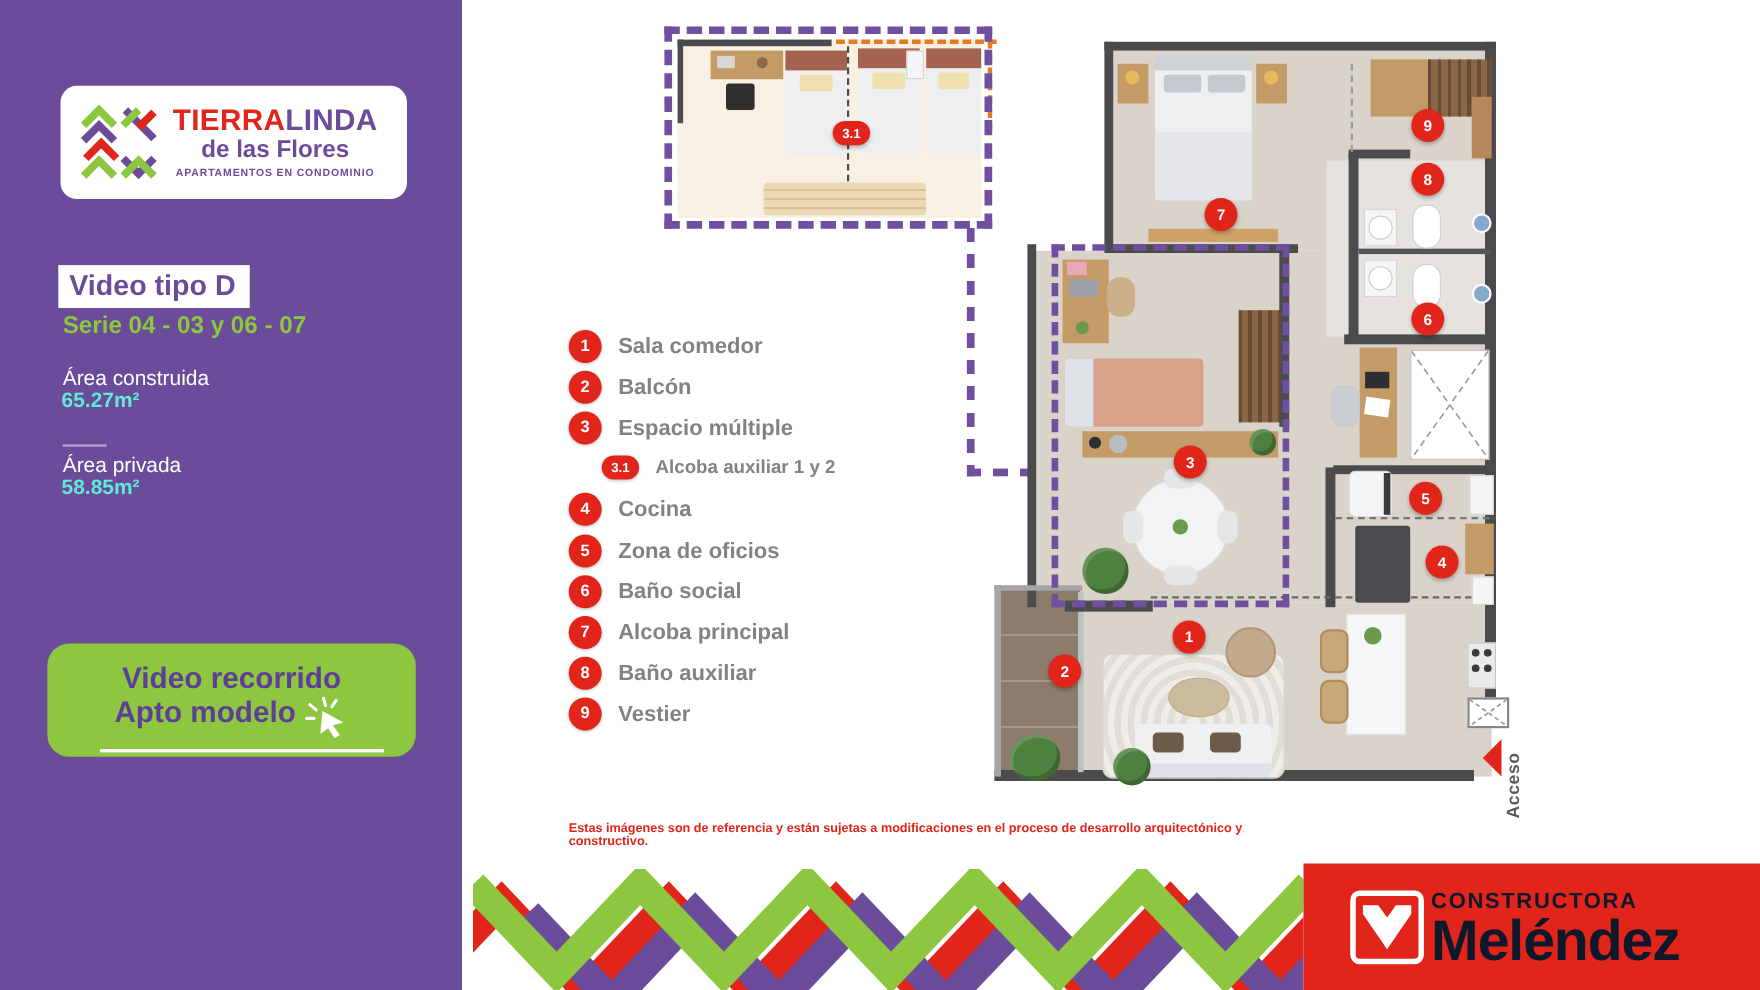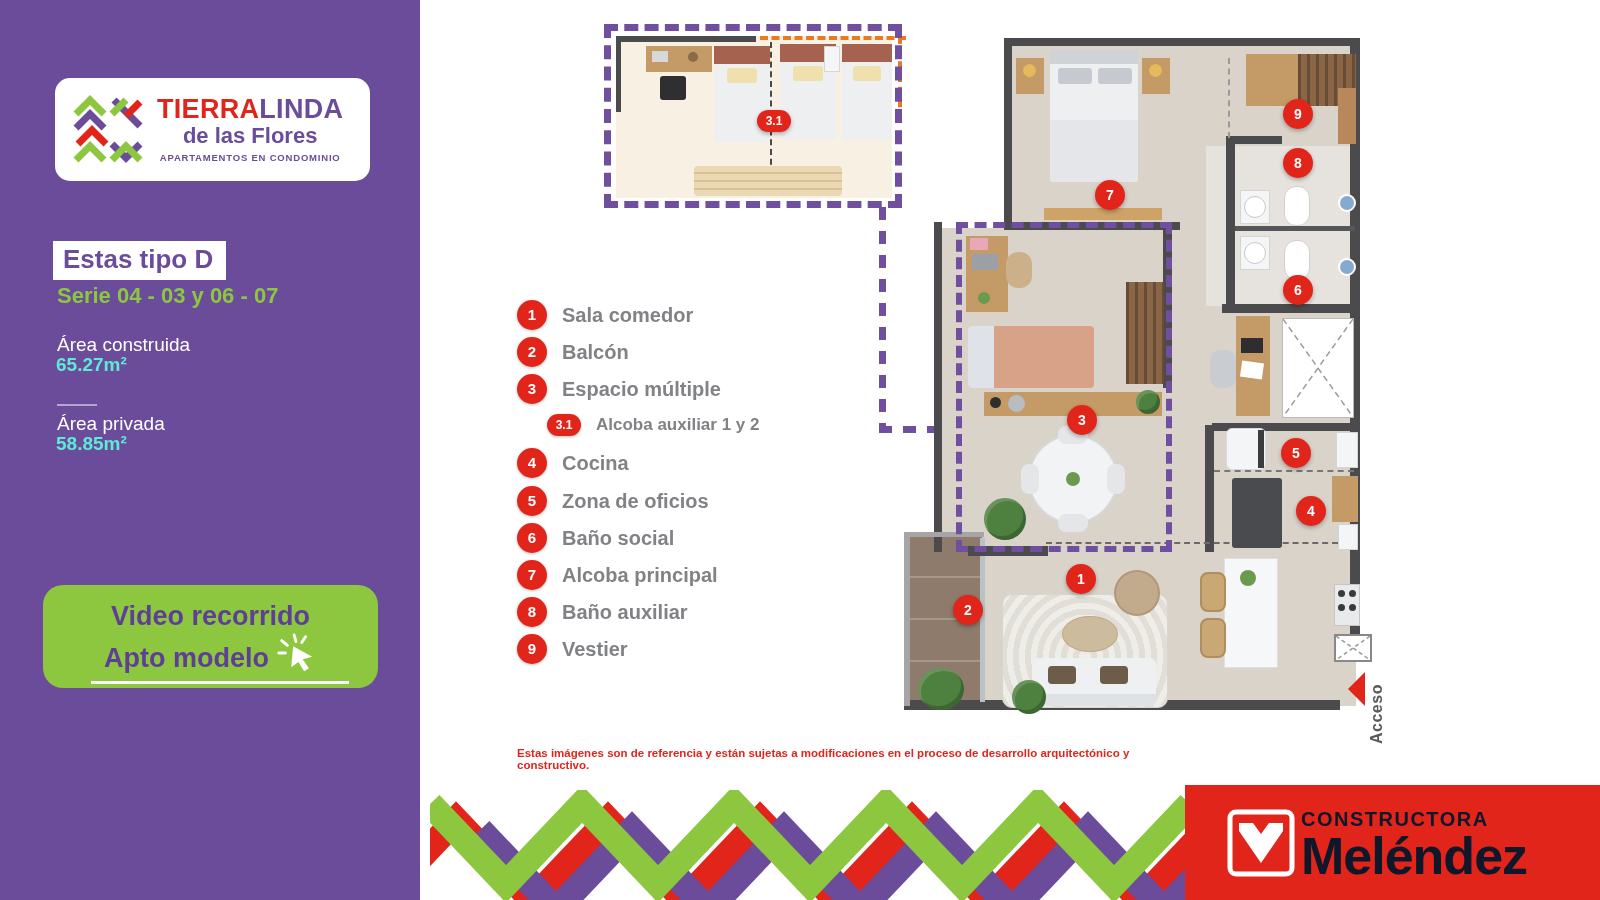--- a/index.html
+++ b/index.html
@@ -17,21 +17,21 @@
   .brand-tag{color:#6b4c9a;font-size:9.5px;font-weight:700;letter-spacing:.8px;margin-top:6px;}
   .apto-title{left:53px;top:241px;background:#fff;color:#6b4c9a;font-size:26px;font-weight:800;
               padding:3px 13px 5px 10px;}
   .serie{left:57px;top:283px;color:#8dc63f;font-size:22px;font-weight:700;}
   .area-label{color:#fff;font-size:19px;font-weight:400;}
   .area-value{color:#5eead4;font-size:19px;font-weight:800;}
   .sdivider{left:57px;top:404px;width:40px;height:2px;background:rgba(255,255,255,.5);}
   .video-btn{left:43px;top:585px;width:335px;height:103px;background:#8dc63f;border:none;
              border-radius:20px;cursor:pointer;color:#5f3f96;font-family:inherit;
              font-size:27px;font-weight:800;padding:12px 10px 0 10px;box-sizing:border-box;text-align:center;}
-  .btn-row{display:flex;align-items:flex-end;justify-content:center;gap:6px;}
+  .btn-row{display:flex;align-items:flex-start;justify-content:center;gap:6px;}
   .btn-underline{width:258px;height:3px;background:#fff;margin:7px 0 0 38px;}
   
   .lrow{left:517px;display:flex;align-items:center;height:30px;}
   .lrow.sub{left:547px;height:22px;}
   .lbadge{width:30px;height:30px;border-radius:50%;background:#e1251b;color:#fff;font-size:15px;
           font-weight:700;text-align:center;line-height:30px;box-shadow:0 1px 3px rgba(0,0,0,.25);}
   .lbadge.pill{width:34px;height:22px;border-radius:11px;font-size:12px;line-height:22px;}
   .llabel{margin-left:15px;color:#808285;font-size:20px;font-weight:600;}
   .lrow.sub .llabel{font-size:17px;}
   
@@ -78,21 +78,21 @@
           <polyline points="56,24 70,10" stroke="#e1251b"></polyline>
         </g>
       </svg>
       <div class="logo-text">
         <div class="brand-name"><span class="r">TIERRA</span><span class="p">LINDA</span></div>
         <div class="brand-sub">de las Flores</div>
         <div class="brand-tag">APARTAMENTOS EN CONDOMINIO</div>
       </div>
     </div>
 
-    <div class="abs apto-title">Estas tipo D</div>
+    <div class="abs apto-title">Video tipo D</div>
     <div class="abs serie">Serie 04 - 03 y 06 - 07</div>
 
     <div class="abs area-label" style="left:57px;top:334px;">Área construida</div>
     <div class="abs area-value" style="left:56px;top:354px;">65.27m²</div>
     <div class="abs sdivider"></div>
     <div class="abs area-label" style="left:57px;top:413px;">Área privada</div>
     <div class="abs area-value" style="left:56px;top:433px;">58.85m²</div>
 
     <button class="abs video-btn">
       <div>Video recorrido</div>

